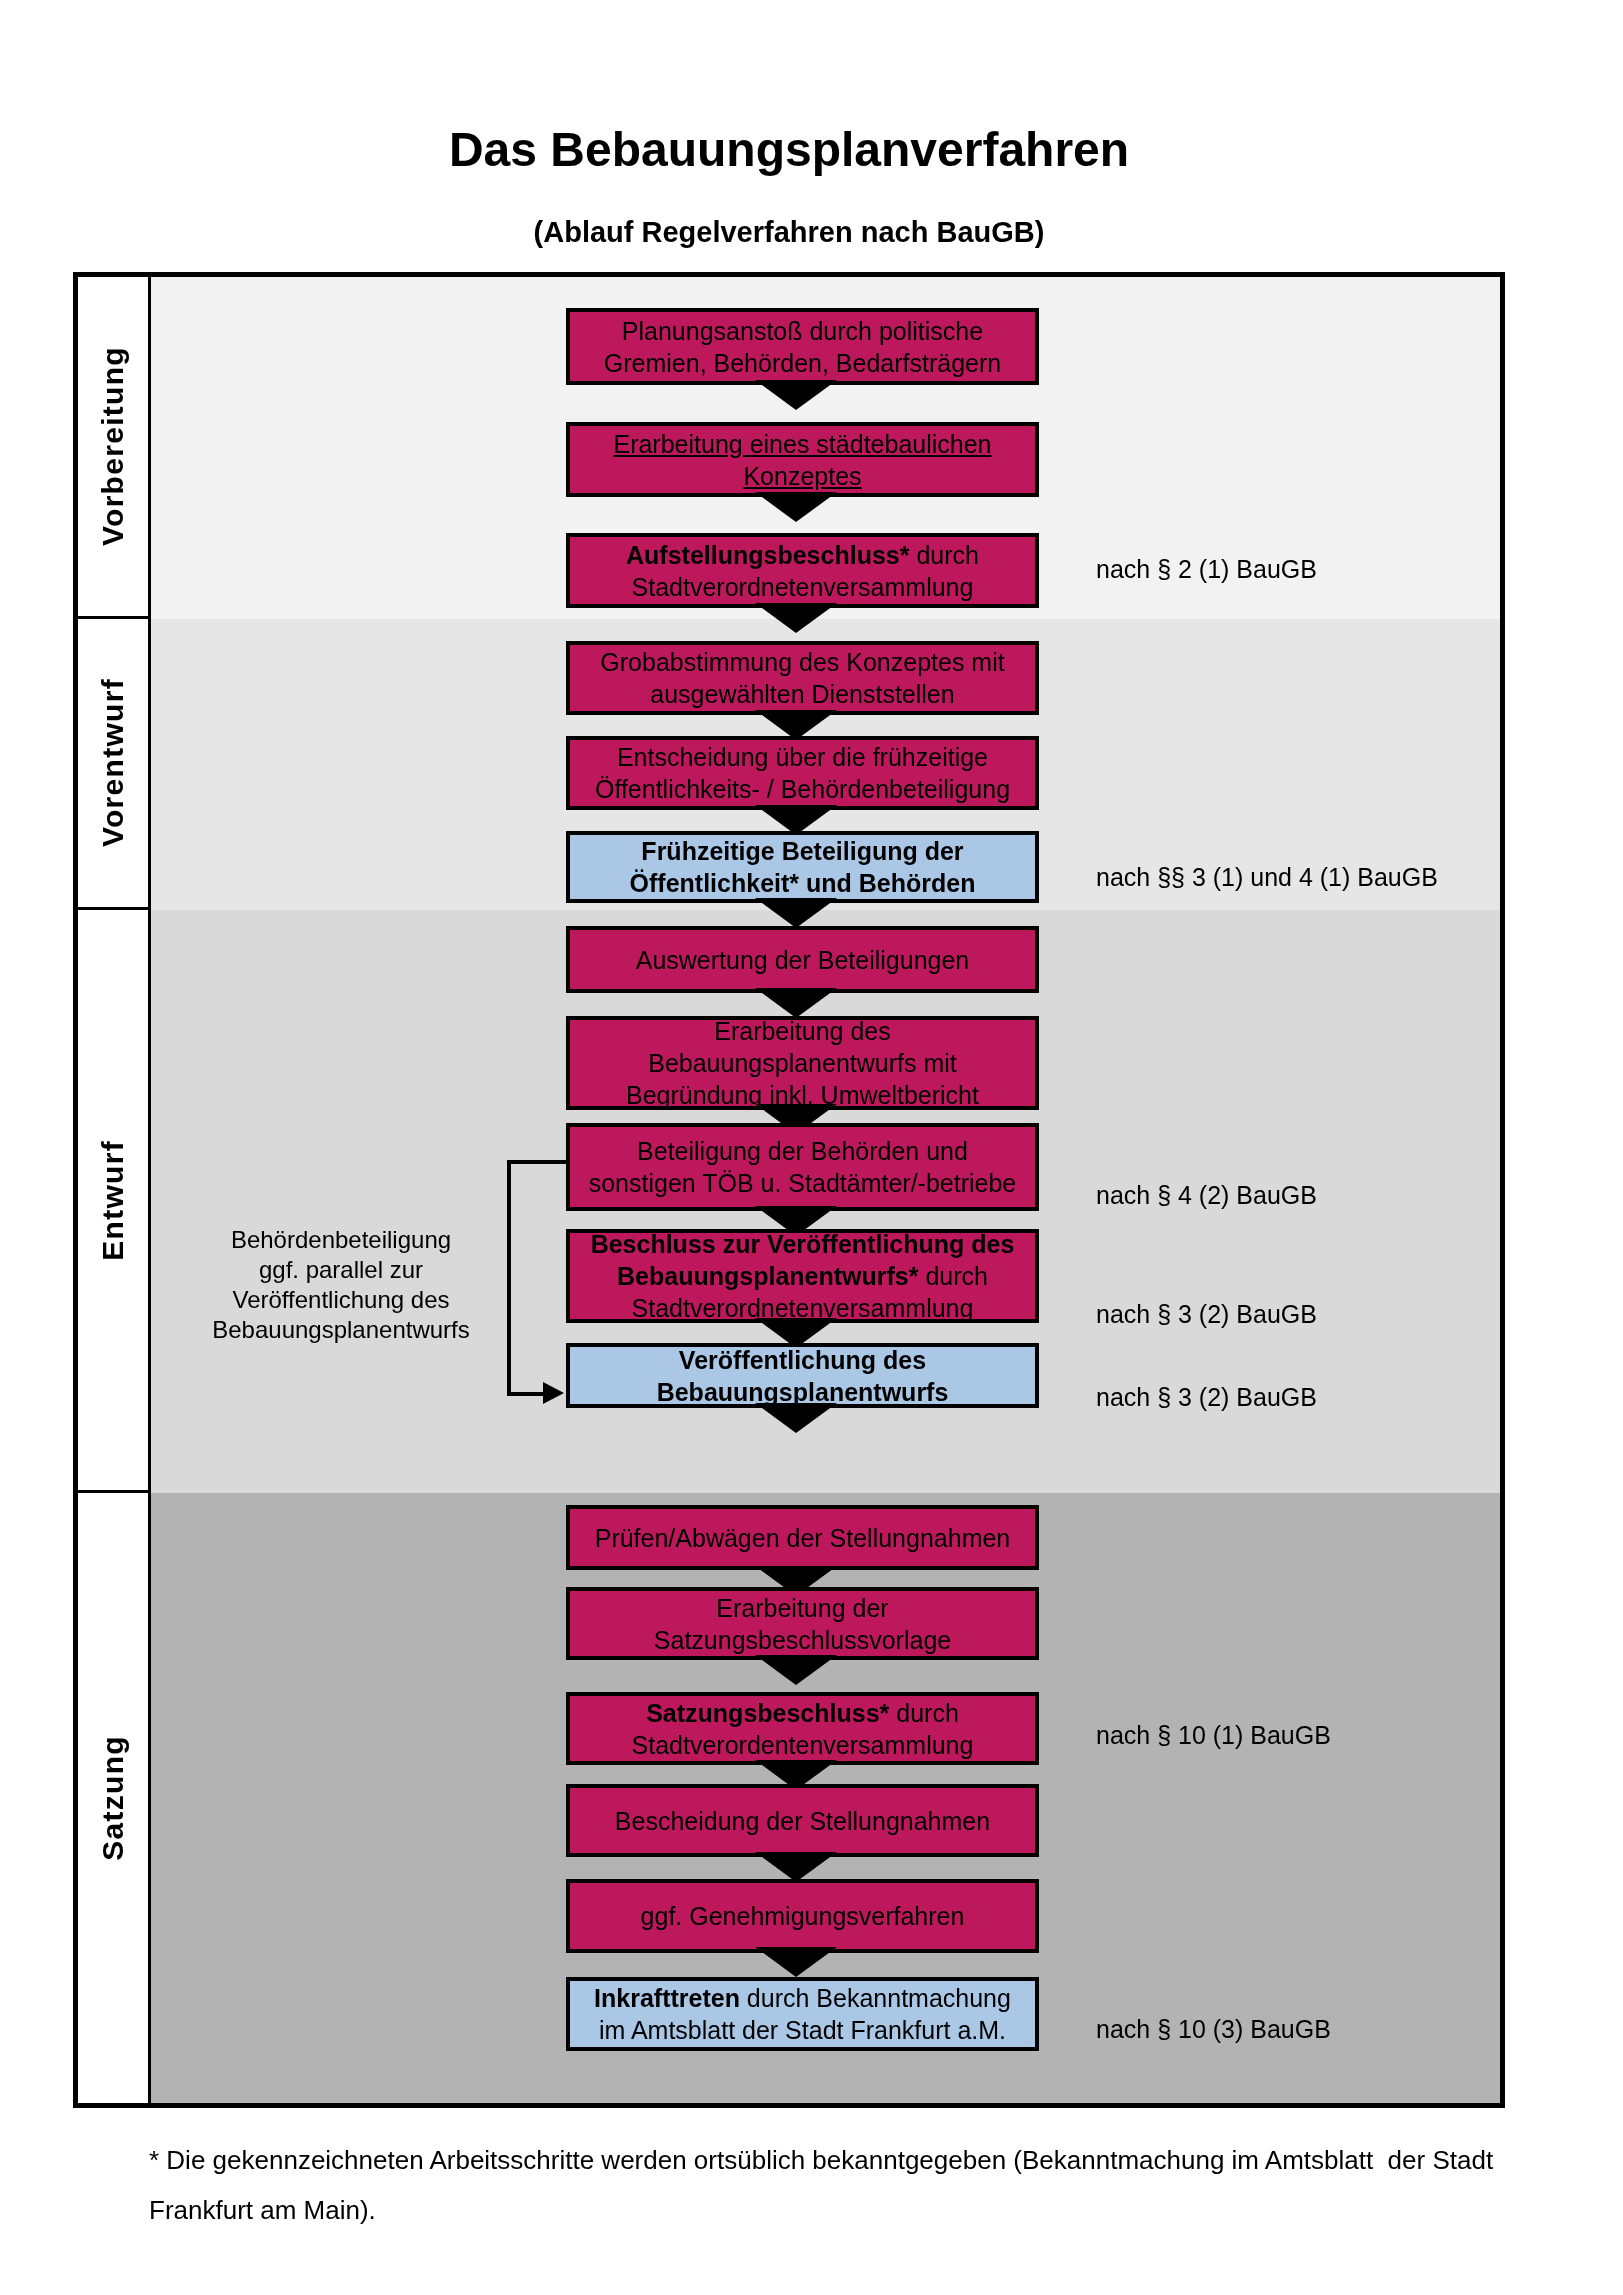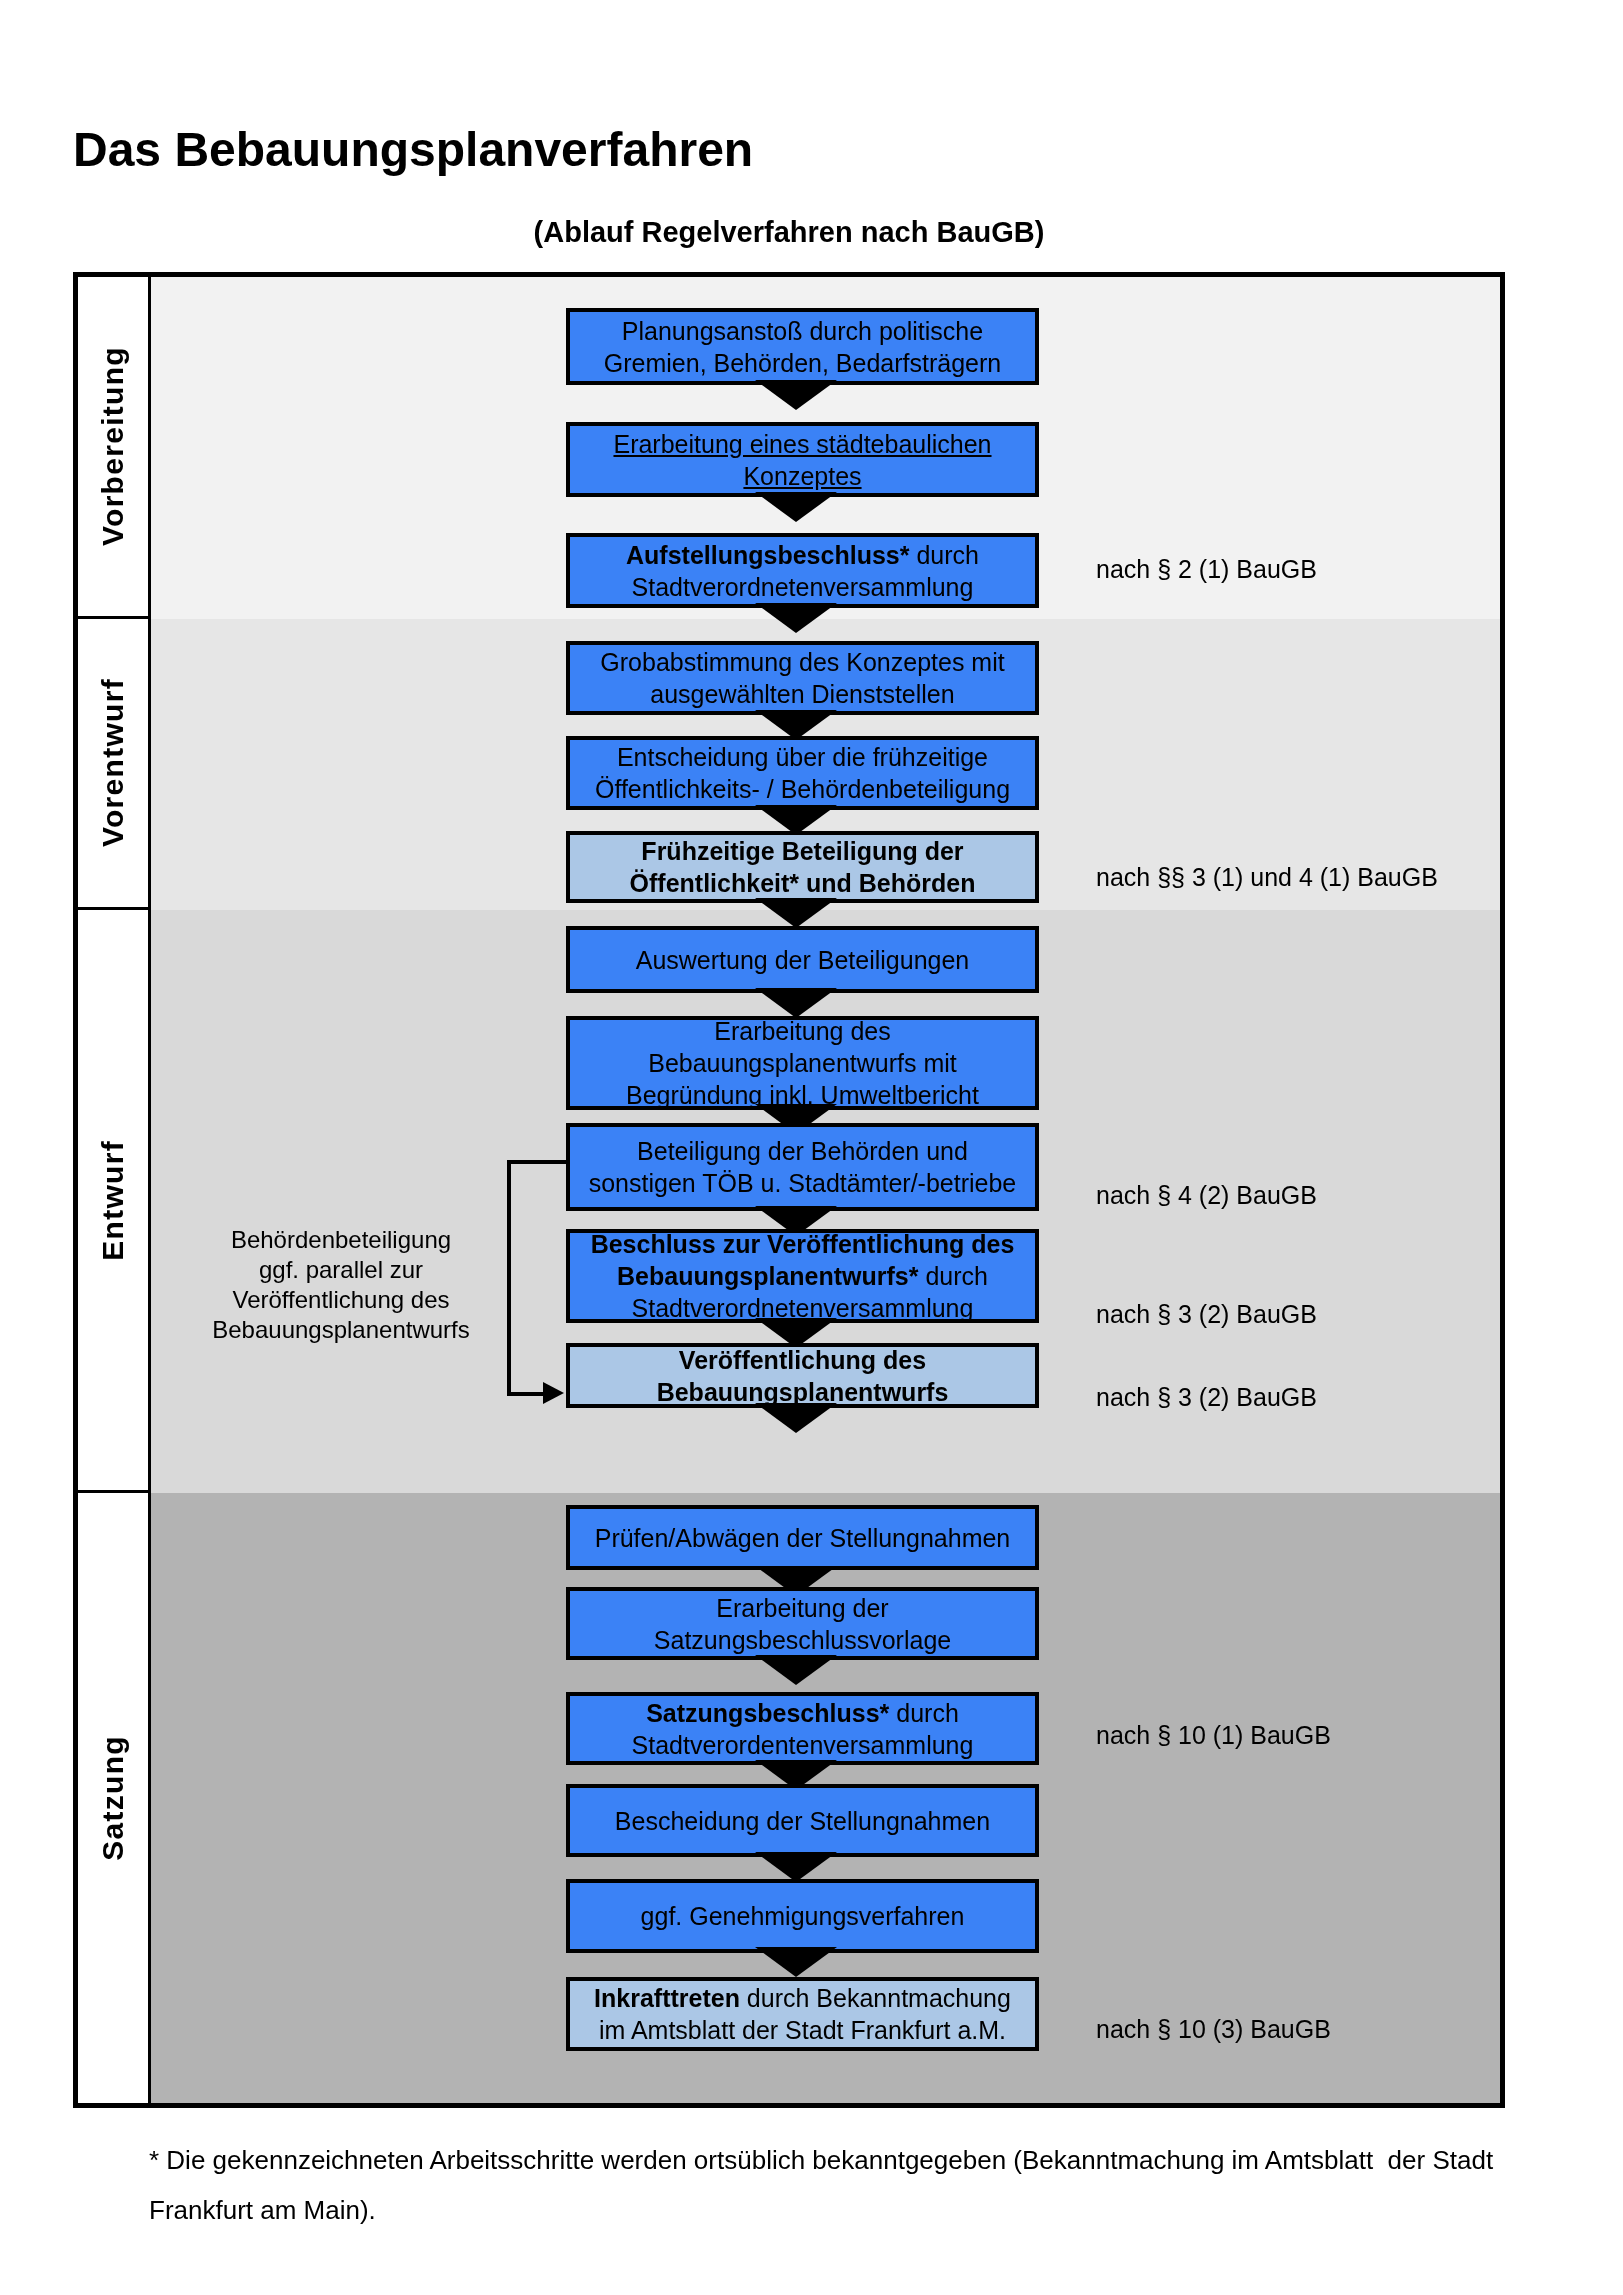--- a/index.html
+++ b/index.html
@@ -1,19 +1,19 @@
 <!DOCTYPE html>
 <html style="font-size:10.5px"><head>
 <meta charset="utf-8">
 <style>
   html,body{margin:0;padding:0;background:#ffffff;}
   .page{position:relative;width:1623px;height:2295px;background:#ffffff;
         font-family:"Liberation Sans", sans-serif;color:#000;overflow:hidden;}
 
-  .title{position:absolute;left:73px;top:122px;width:1432px;
+  .title{position:absolute;left:73px;top:122px;width:1432px;text-align:center;
          font-size:48px;font-weight:bold;line-height:55px;}
   .subtitle{position:absolute;left:73px;top:216px;width:1432px;text-align:center;
             font-size:29px;font-weight:bold;line-height:33px;}
 
   .frame{position:absolute;left:73px;top:272px;width:1432px;height:1836px;
          border:5.2px solid #000;box-sizing:border-box;}
 
   .labels{position:absolute;left:0;top:0;width:73px;height:100%;
           display:flex;flex-direction:column;background:#fff;border-right:3.9px solid #000;box-sizing:border-box;}
   .label-cell{display:flex;align-items:center;justify-content:center;
@@ -25,21 +25,21 @@
 
   .bands{position:absolute;left:73px;top:0;right:0;height:100%;
          display:flex;flex-direction:column;}
   .band{width:100%;}
   .band1{height:342px;background:#f2f2f2;}
   .band2{height:291px;background:#e6e6e6;}
   .band3{height:583px;background:#d9d9d9;}
   .band4{flex:1;background:#b3b3b3;}
 
   .step{position:absolute;left:566px;width:473px;box-sizing:border-box;
-        background:#3b82f6;border:4.6px solid #000;
+        background:#be185d;border:4.6px solid #000;
         display:flex;align-items:center;justify-content:center;
         text-align:center;font-size:25px;line-height:32px;}
   .step .txt{white-space:pre-line;padding:0 9.2px;}
   .step .b{font-weight:bold;}
   .step.hl{background:#abc7e6;}
 
   .arrow-down{position:absolute;left:755px;width:0;height:0;
               border-left:41px solid transparent;border-right:41px solid transparent;
               border-top:30px solid #000;}
 

